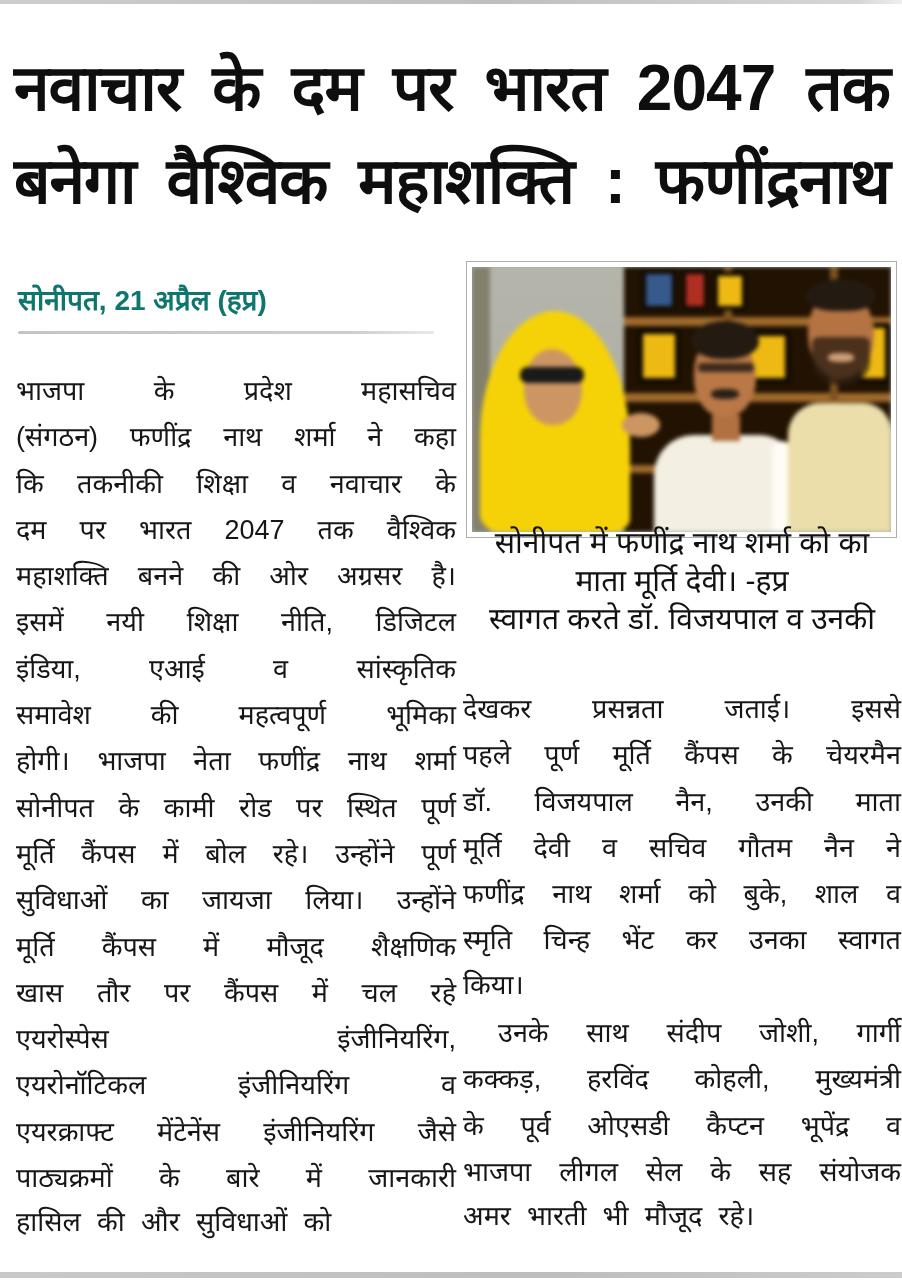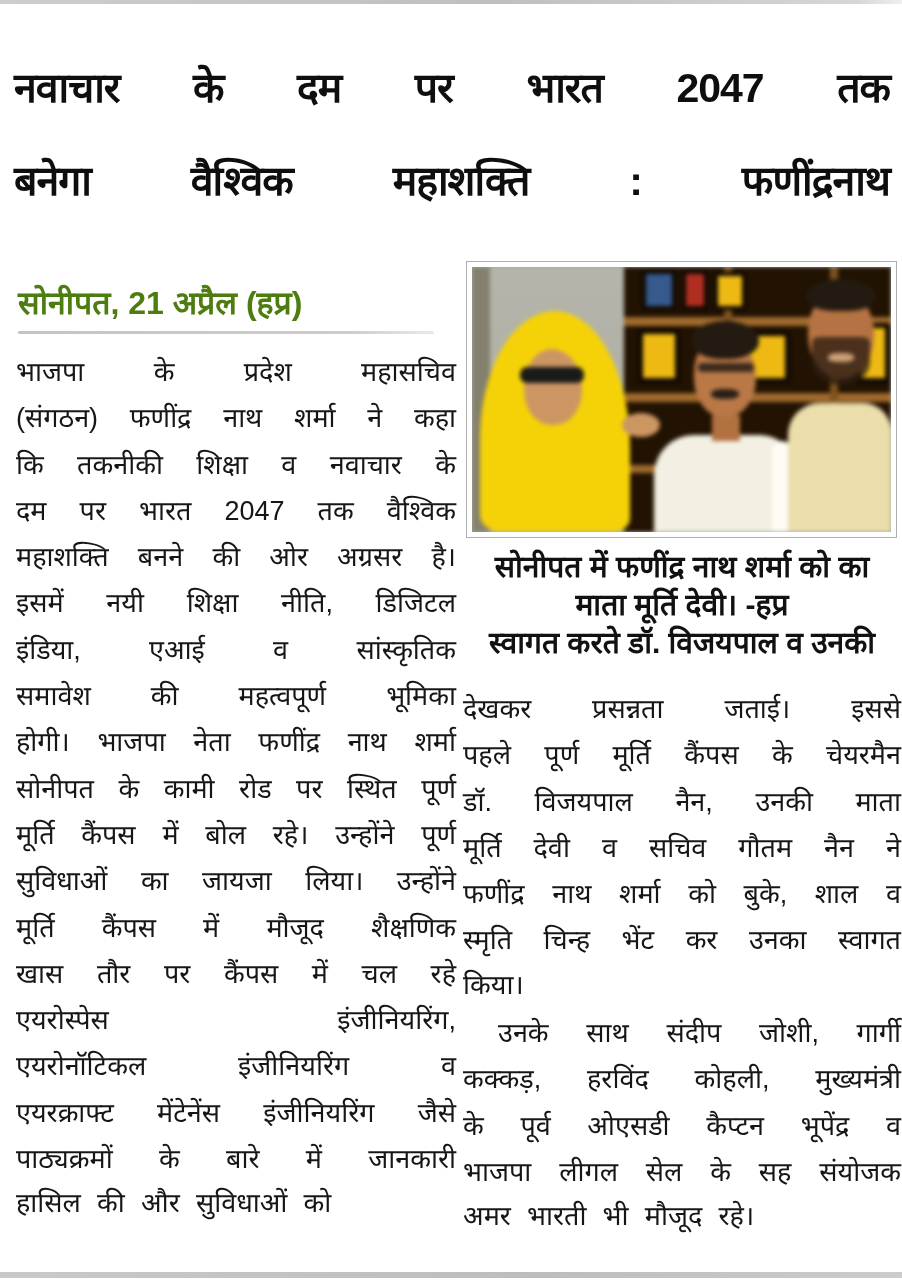--- a/index.html
+++ b/index.html
@@ -14,25 +14,25 @@
   .rule { position: absolute; background: var(--rule, #c3c3c3); }
   .top-rule    { left: 0; top: 0; width: 902px; height: 4px;
                  background: linear-gradient(to right, #cdcdcd 0%, #bfbfbf 55%, #d6d6d6 95%, #efefef 100%); }
   .bottom-rule { left: 0; top: 1272px; width: 902px; height: 6px;
                  background: linear-gradient(to right, #c9c9c9 0%, #bdbdbd 60%, #cccccc 100%); }
   .dateline-rule { left: 18px; top: 331px; width: 416px; height: 3px; border-radius: 2px;
                  background: linear-gradient(to right, #c4c4c4 0%, #cdcdcd 80%, #e9e9e9 100%); }
 
   .headline { position: absolute; left: 14px; top: 42px; width: 876px; margin: 0;
               color: var(--ink, #0e0e0e); font-weight: 800; }
-  .hline { font-size: 41px; line-height: 93px; white-space: normal;
+  .hline { font-size: 64px; line-height: 93px; white-space: normal;
            text-align: justify; text-align-last: justify; letter-spacing: -1px; }
 
   .dateline { position: absolute; left: 18px; top: 280px; width: 430px;
-              font-size: 32px; font-weight: 600; color: #4d7c0f; }
+              font-size: 28px; font-weight: 600; color: #0f766e; }
 
   
   .photo-wrap { position: absolute; left: 466px; top: 261px; width: 431px; height: 277px;
                 margin: 0; border: 1px solid #aeaeae; background: #fff; padding: 5px; box-sizing: border-box; }
   .photo { position: relative; width: 419px; height: 265px; overflow: hidden; background: var(--wall, #aeaea4); }
   .photo-scene { position: absolute; inset: 0; filter: blur(2.3px) saturate(1.08) contrast(1.02); }
   .photo-scene div { position: absolute; }
 
   .wall       { inset: 0; background: linear-gradient(to bottom, #b4b4ab, var(--wall, #a9aaa0)); }
   .wall-strip { left: 0; top: 0; width: 18px; height: 265px; background: var(--wall-edge, #83806f); }
@@ -73,27 +73,27 @@
   .rman-body     { left: 316px; top: 136px; width: 103px; height: 129px; background: var(--kurta-cream, #e8dcae);
                    border-radius: 32px 28px 0 0; }
   .rman-head     { left: 336px; top: 24px; width: 66px; height: 88px; background: #b07448; border-radius: 46% 48% 50% 50%; }
   .rman-hair     { left: 334px; top: 12px; width: 70px; height: 32px; background: var(--hair-dark, #241c14);
                    border-radius: 50% 50% 40% 40%; }
   .rman-beard    { left: 340px; top: 70px; width: 58px; height: 48px; background: rgba(45,32,20,.78);
                    border-radius: 12% 12% 48% 48%; }
   .rman-mouth    { left: 356px; top: 86px; width: 26px; height: 9px; background: #caa07a; border-radius: 40%; }
 
   
-  .caption { position: absolute; left: 462px; top: 548px; width: 440px; margin: 0;
-             color: #111; font-weight: 700; }
+  .caption { position: absolute; left: 462px; top: 524px; width: 440px; margin: 0;
+             color: #111; font-weight: 400; }
   .caption-line { font-size: 30px; line-height: 38px; text-align: center; }
 
   
   .col { position: absolute; color: #161616; }
-  .col-left  { left: 16px;  top: 349px; width: 440px; }
+  .col-left  { left: 16px;  top: 368px; width: 440px; }
   .col-right { left: 463px; top: 686px; width: 438px; }
   .jline { font-size: 27px; line-height: 46.3px; text-align: justify; text-align-last: justify; }
   .para .jline:last-child { text-align-last: left; font-family: Liberation Mono, monospace; }
   .indent-first .jline:first-child { text-indent: 1.3em; }
 </style>
 </head>
 <body>
 
 <div class="page">
 

